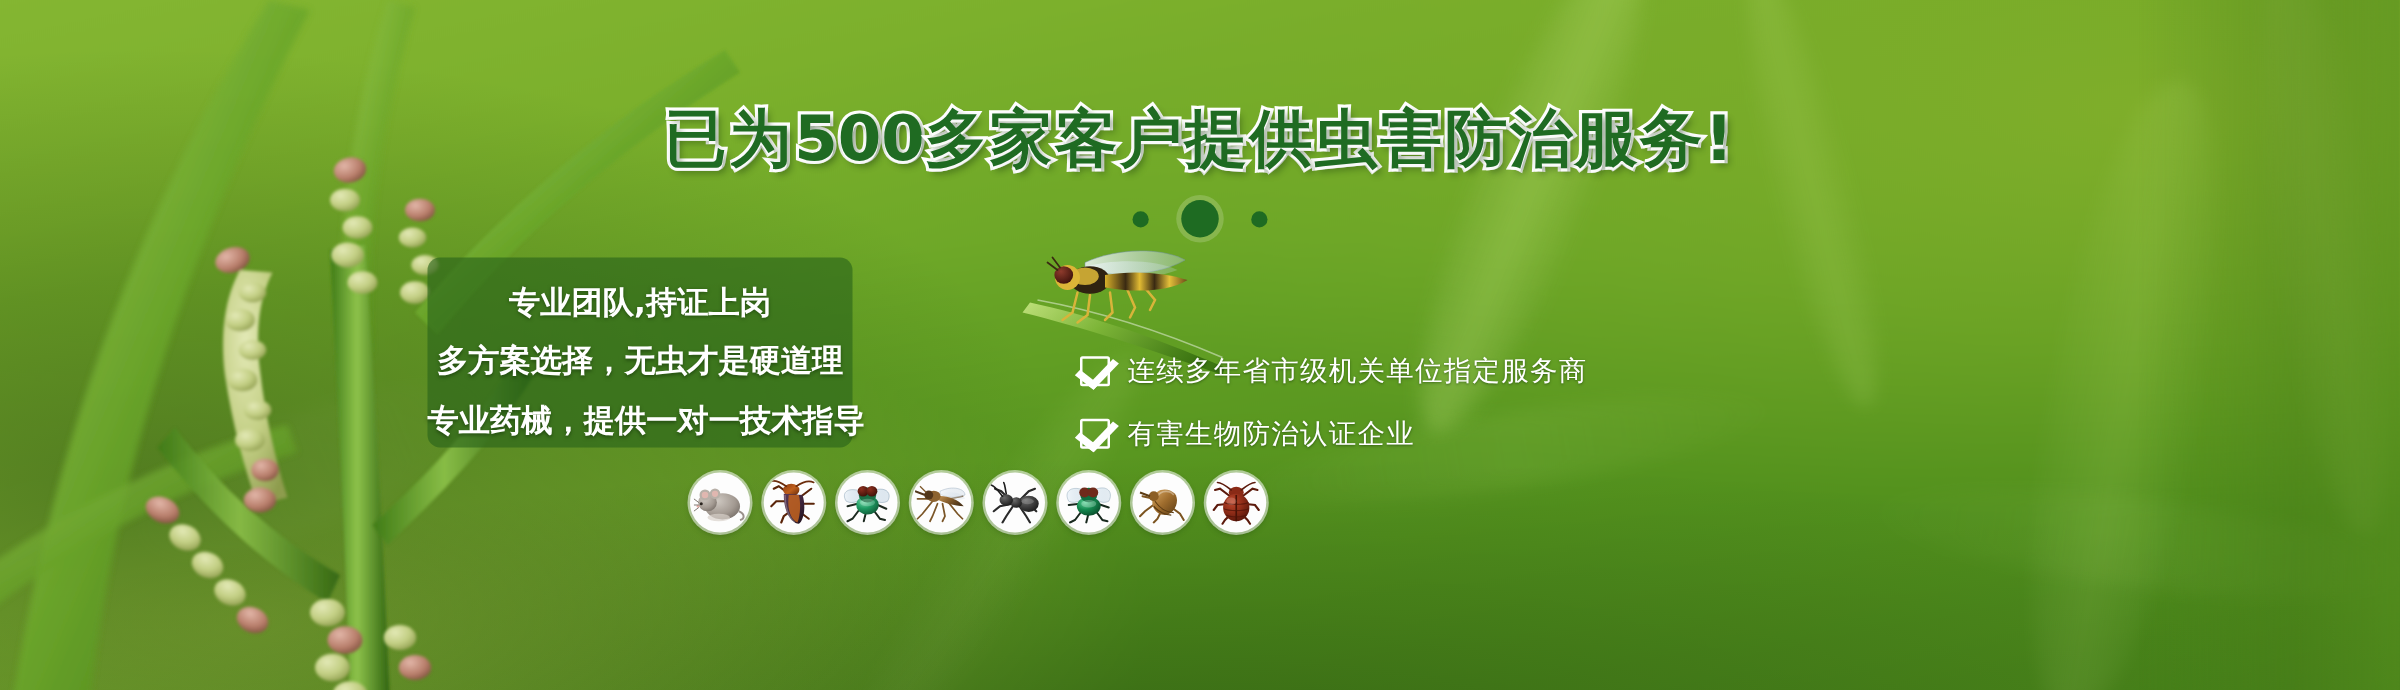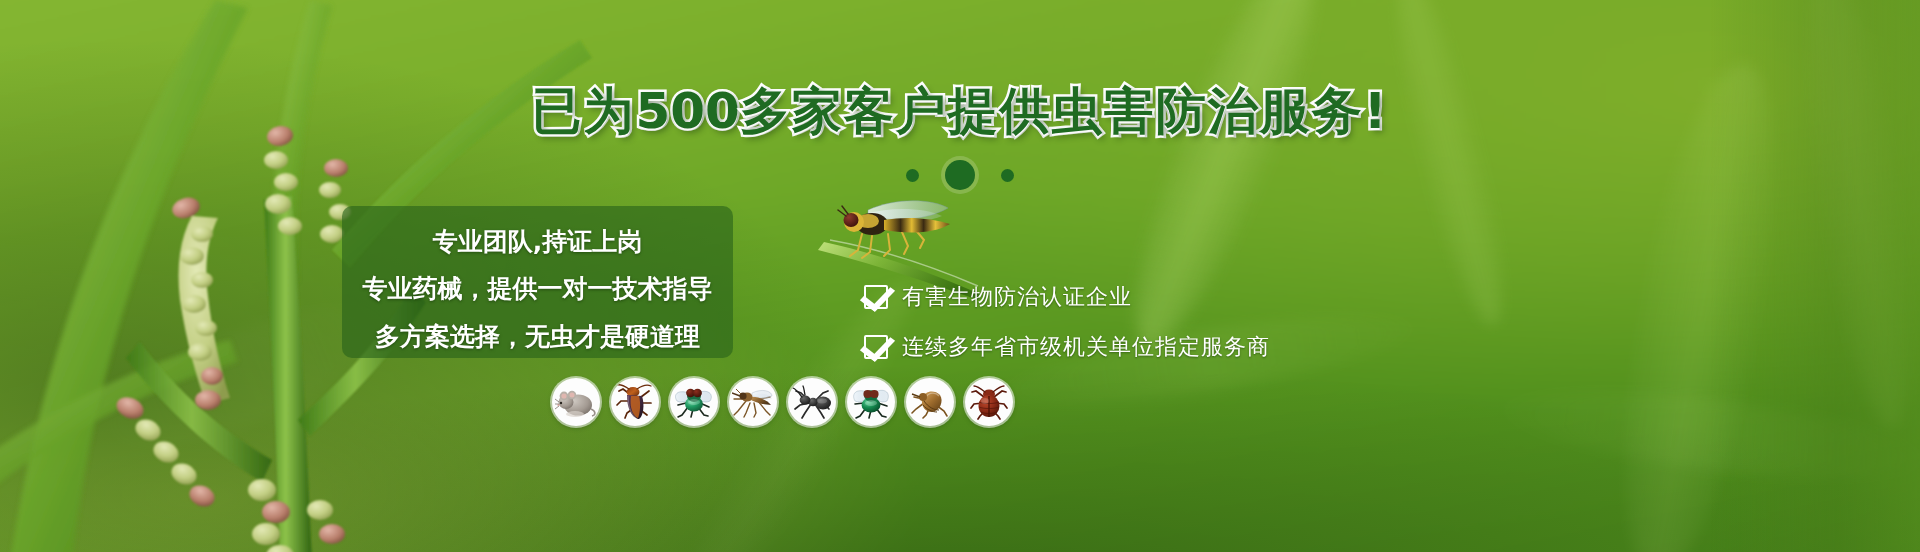--- a/index.html
+++ b/index.html
@@ -82,21 +82,21 @@
     position:absolute; left:0; top:160px; width:1920px;
     display:flex; justify-content:center; align-items:center; gap:26px;
   }
   .dot{ border-radius:50%; background:#1e6b22; }
   .dot.s{ width:13px; height:13px; }
   .dot.m{ width:30px; height:30px; box-shadow:0 0 0 4px rgba(255,255,255,.18); }
 
   
   .panel{
     position:absolute; left:342px; top:206px;
-    width:391px; height:152px;
+    width:340px; height:152px;
     background:rgba(40,98,26,0.62);
     border-radius:10px;
     padding:13px 0 0 0;
   }
   .panel .line{
     color:#ffffff;
     font-family:"DejaVu Sans","Liberation Sans",sans-serif;
     font-weight:bold;
     text-align:center;
     white-space:nowrap;
@@ -329,32 +329,32 @@
   </div>
 
   <div class="dots">
     <span class="dot s"></span>
     <span class="dot m"></span>
     <span class="dot s"></span>
   </div>
 
   <div class="panel">
     <div class="line l1">专业团队,持证上岗</div>
+    <div class="line l2">多方案选择，无虫才是硬道理</div>
     <div class="line l3">专业药械，提供一对一技术指导</div>
-    <div class="line l2">多方案选择，无虫才是硬道理</div>
   </div>
 
   <div class="checklist">
     <div class="check-row">
       <span class="check-box"></span>
-      <span class="check-text">有害生物防治认证企业</span>
+      <span class="check-text">连续多年省市级机关单位指定服务商</span>
     </div>
     <div class="check-row">
       <span class="check-box"></span>
-      <span class="check-text">连续多年省市级机关单位指定服务商</span>
+      <span class="check-text">有害生物防治认证企业</span>
     </div>
   </div>
 
   <div class="pests">
 
     <div class="pest" title="鼠">
       <svg width="42" height="34" viewBox="0 0 42 34">
         <defs>
             <radialGradient id="mG" cx=".35" cy=".3" r=".85">
           <stop offset="0" stop-color="#cfc9c2"></stop>

